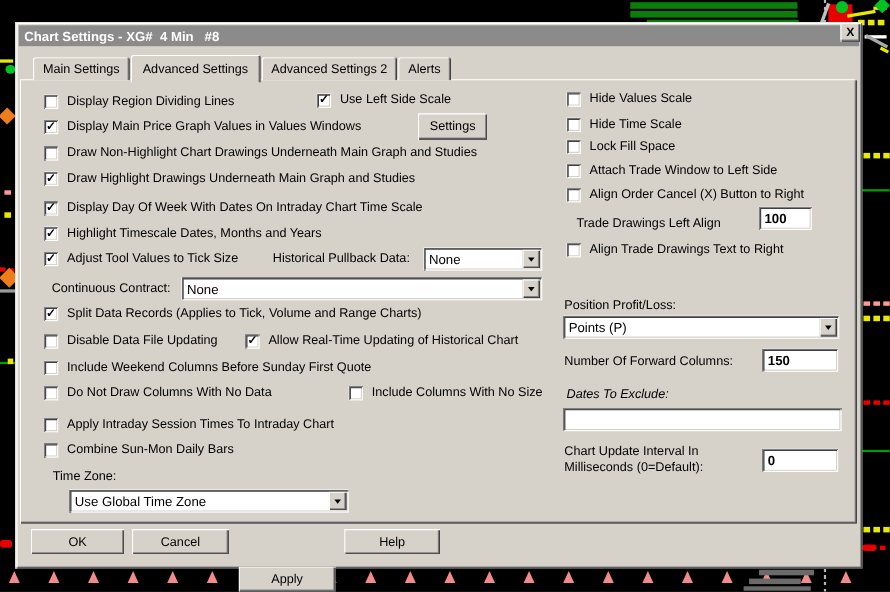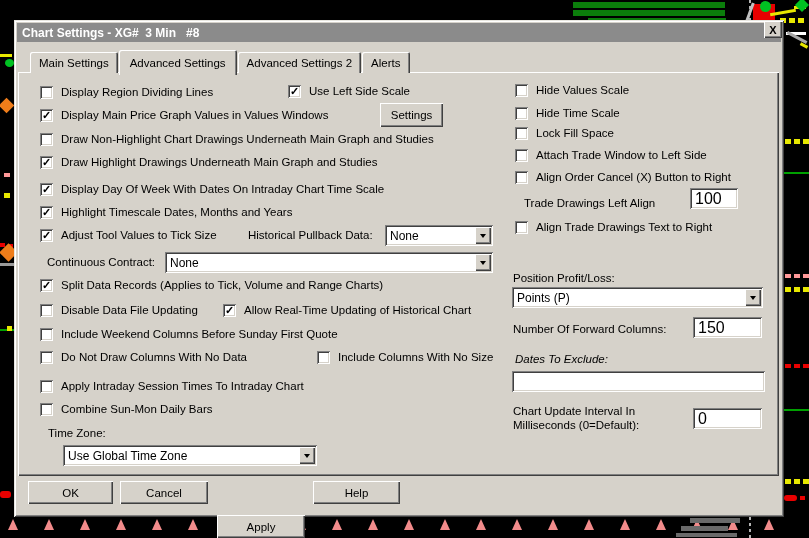--- a/index.html
+++ b/index.html
@@ -39,21 +39,21 @@
        display:flex;align-items:center;justify-content:center;font-size:11px;font-weight:bold;color:#000;line-height:13px;}
   .lbl{font-size:11.5px;color:#000;line-height:13px;white-space:nowrap;}
   .slabel{position:absolute;font-size:11.5px;color:#000;white-space:nowrap;}
   .combo{position:absolute;background:#fff;box-shadow:inset 1px 1px 0 #808080,inset -1px -1px 0 #fff,inset 2px 2px 0 #404040,inset -2px -2px 0 #d6d2ca;}
   .combo .val{position:absolute;left:5px;top:4px;font-size:12px;color:#000;white-space:nowrap;}
   .combo .drop{position:absolute;right:2px;top:2px;bottom:2px;width:16px;background:#d6d2ca;display:flex;align-items:center;justify-content:center;
        box-shadow:inset 1px 1px 0 #fff,inset -1px -1px 0 #404040,inset -2px -2px 0 #808080;}
   .dtri{width:0;height:0;border-left:3px solid transparent;border-right:3px solid transparent;border-top:4px solid #000;}
   .tbox{position:absolute;background:#fff;box-shadow:inset 1px 1px 0 #808080,inset -1px -1px 0 #fff,inset 2px 2px 0 #404040,inset -2px -2px 0 #d6d2ca;}
   .tbox input{position:absolute;left:2px;top:2px;right:2px;bottom:2px;width:calc(100% - 4px);height:calc(100% - 4px);border:none;outline:none;
-       background:transparent;font-family:"Liberation Sans",sans-serif;font-size:16px;color:#000;padding:0 0 0 3px;box-sizing:border-box;}
+       background:transparent;font-family:"Liberation Sans",sans-serif;font-size:12px;color:#000;padding:0 0 0 3px;box-sizing:border-box;font-weight:bold;}
   .pbtn{position:absolute;background:#d6d2ca;display:flex;align-items:center;justify-content:center;font-size:11.5px;color:#000;
        box-shadow:inset 1px 1px 0 #fff,inset -1px -1px 0 #404040,inset -2px -2px 0 #808080;}
 </style>
 </head>
 <body>
 
 <div class="screen">
 
   <div>
 
@@ -133,21 +133,21 @@
       </div>
     <div class="graybar" style="left:690px;top:518px;width:50px;height:5px;"></div>
     <div class="graybar" style="left:681px;top:526px;width:47px;height:5px;"></div>
     <div class="graybar" style="left:676px;top:533px;width:61px;height:4px;"></div>
     <div class="dotv" style="left:749px;top:517px;height:21px;"></div>
   </div>
 
   <div class="dlg">
 
     <div class="titlebar">
-      <span class="title">Chart Settings - XG#  3 Min   #8</span>
+      <span class="title">Chart Settings - XG#  4 Min   #8</span>
     </div>
     <div class="closebtn">
         <span>X</span>
       </div>
 
     <div class="tabstrip">
       <div class="tab">
           <span>Main Settings</span>
         </div>
       <div class="tab active">

